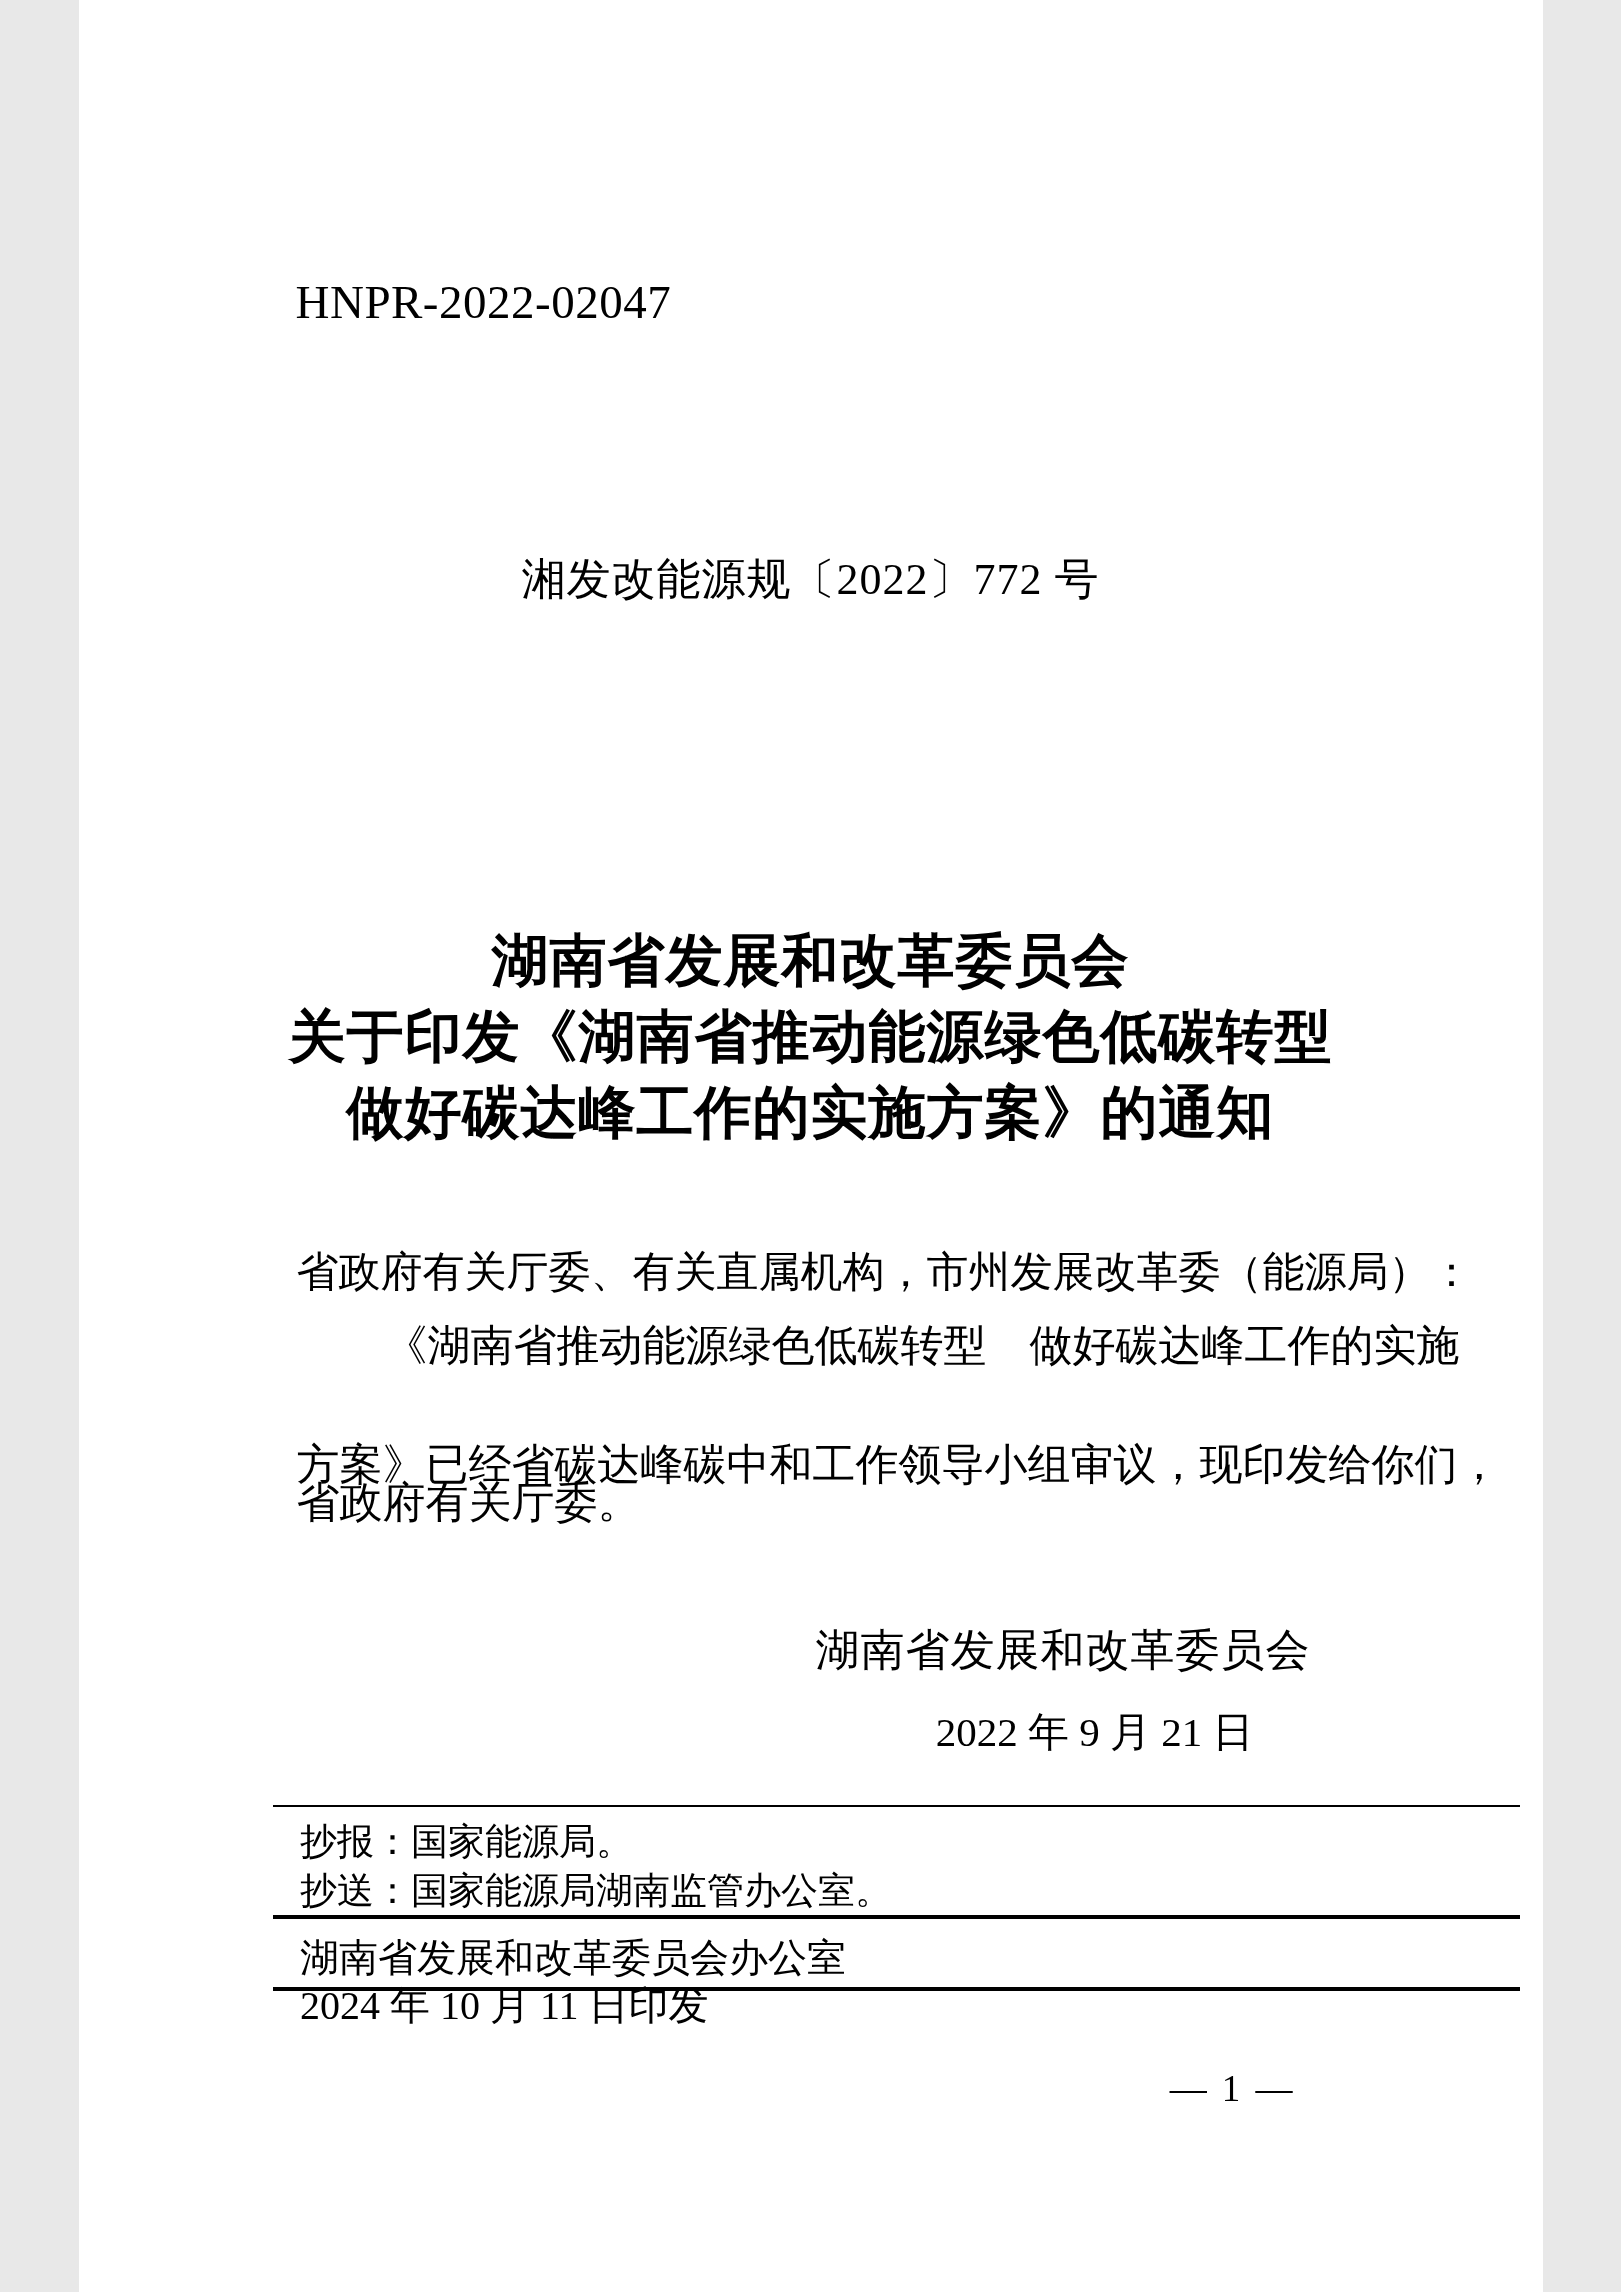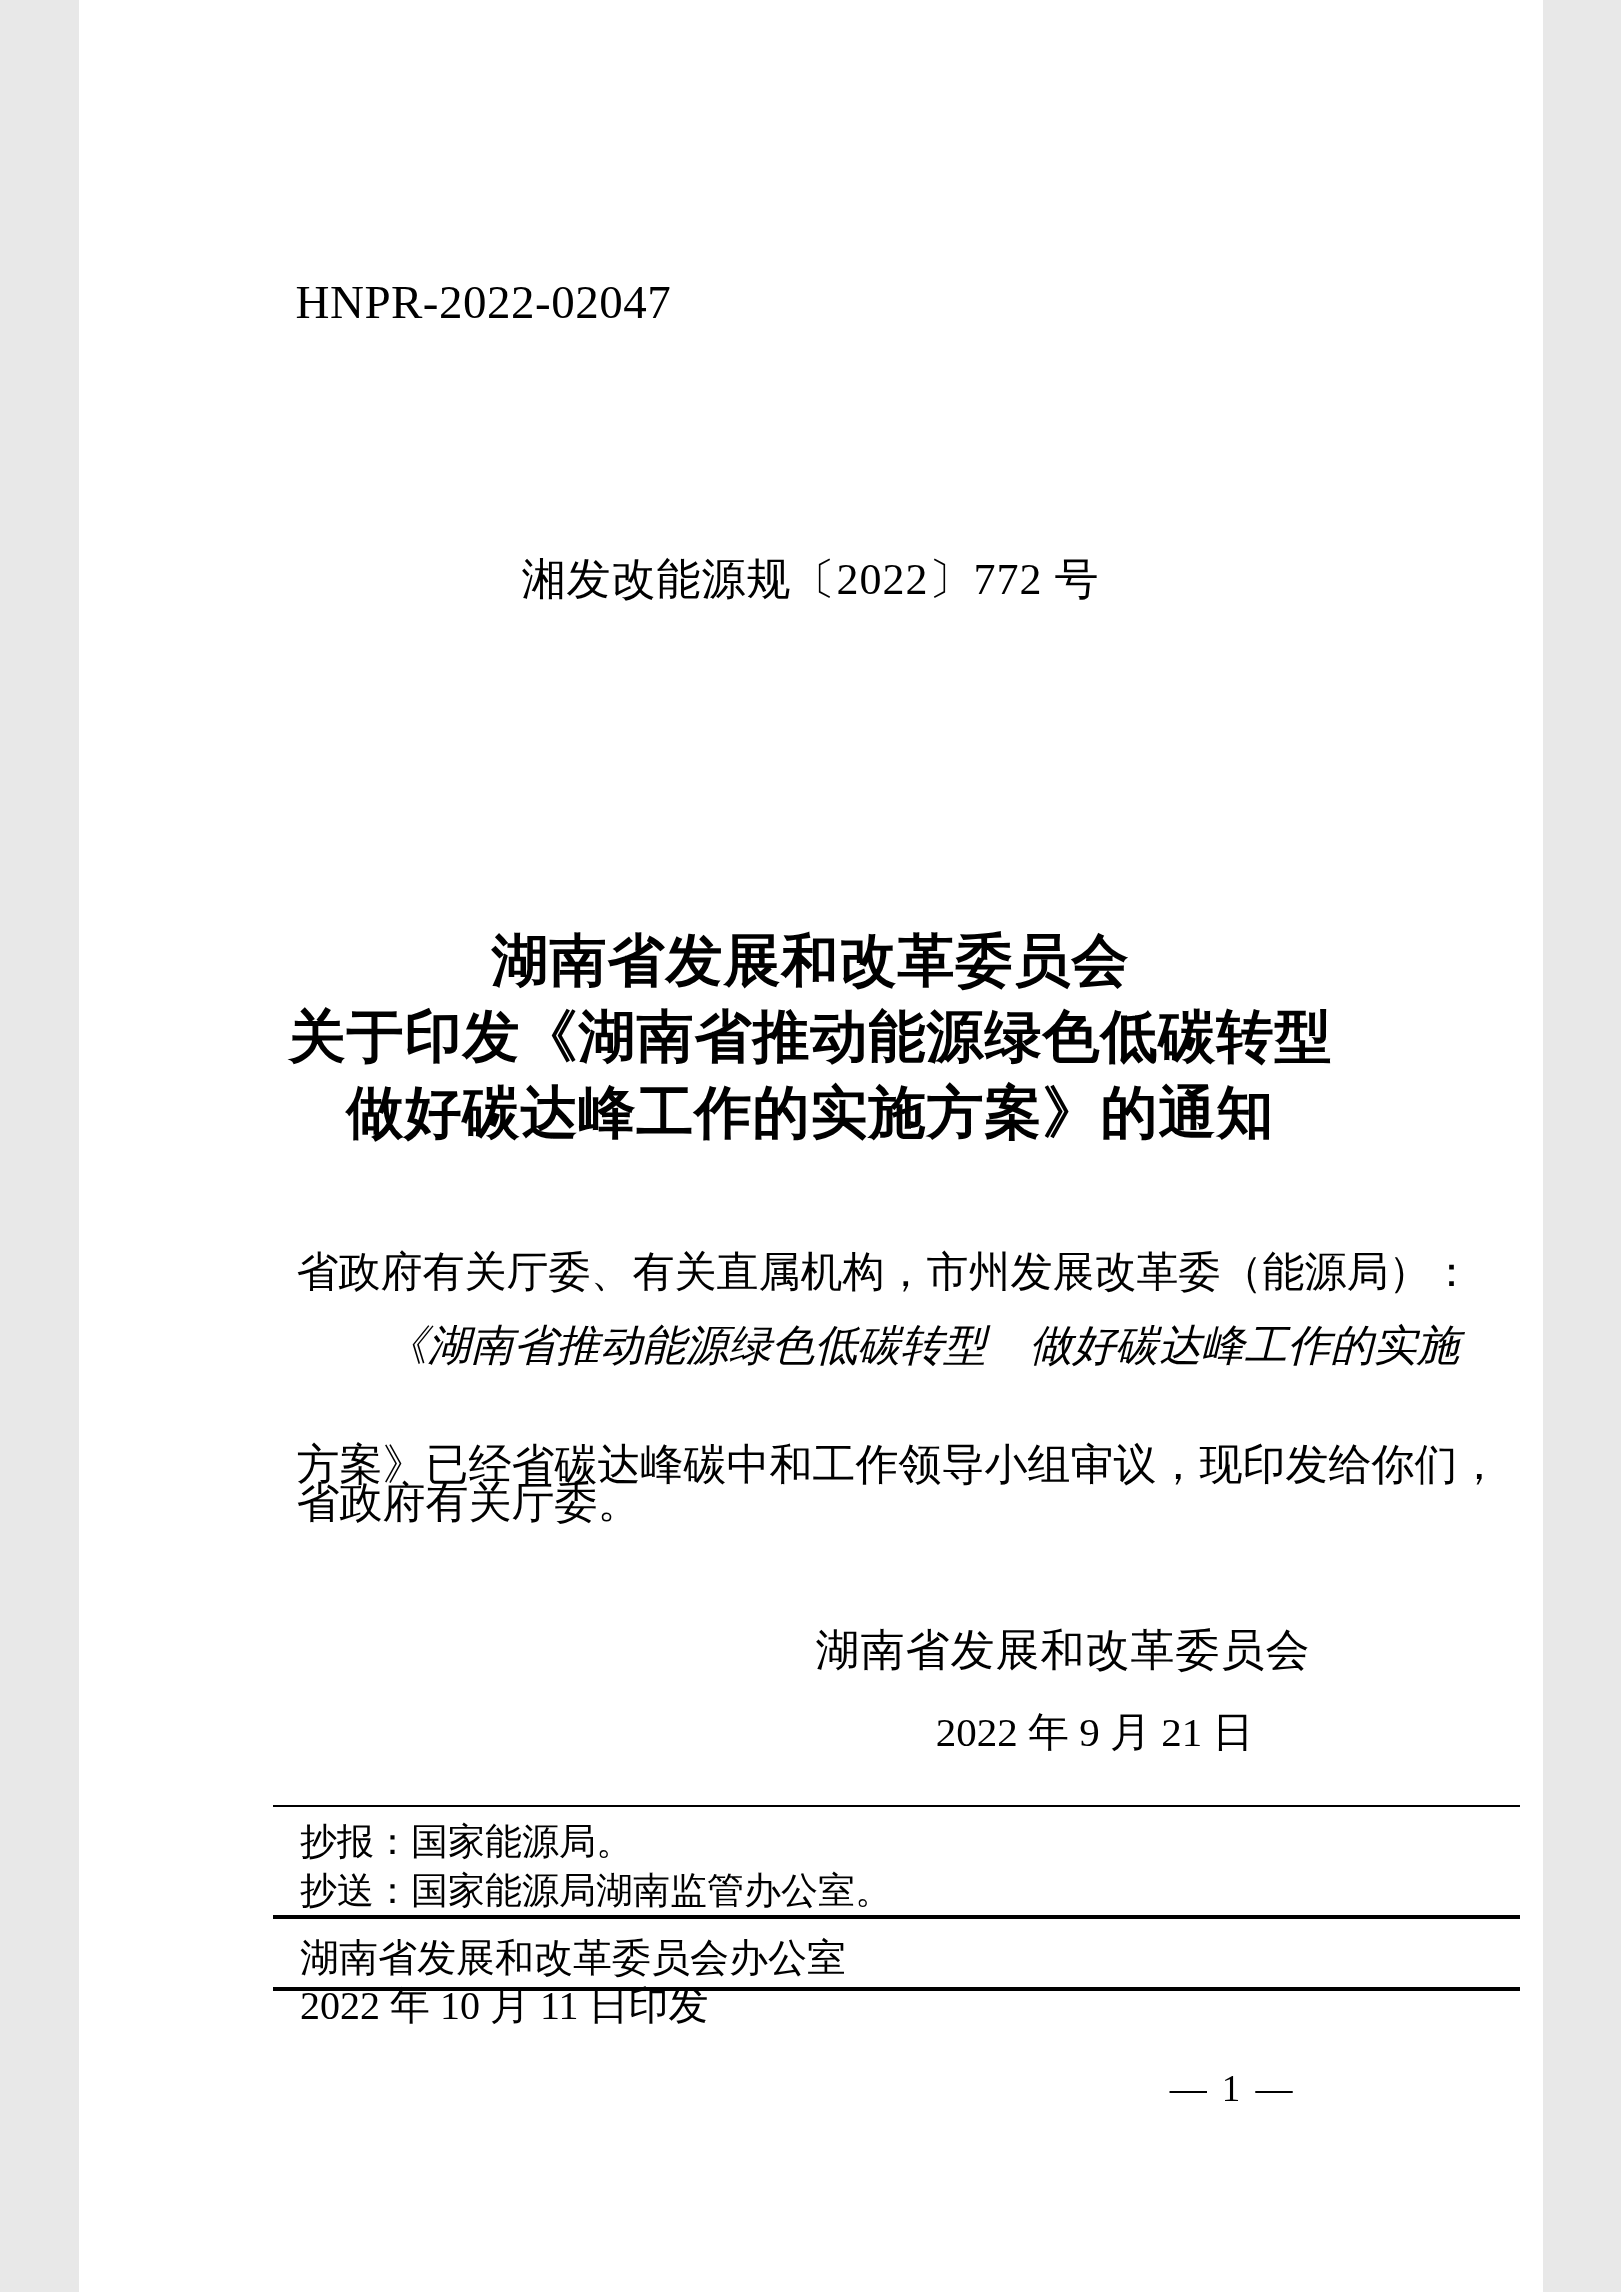--- a/index.html
+++ b/index.html
@@ -57,21 +57,21 @@
     font-size: 42px;
     line-height: 1.1;
   }
   .para-line {
     position: absolute;
     left: 218px;
     width: 1227px;
     font-size: 43px;
     line-height: 1.1;
   }
-  .para-line-1 { top: 1322px; padding-left: 88px; font-style: italic; }
+  .para-line-1 { top: 1322px; padding-left: 88px; }
   .para-line-2 { top: 1401px; margin-top: 40px; }
   .para-line-3 { top: 1479px; }
   .signature-org {
     position: absolute;
     right: 232px;
     top: 1626px;
     font-size: 44px;
     line-height: 1.1;
     letter-spacing: 1px;
   }
@@ -158,21 +158,21 @@
 
   <div class="signature-date serif">2022 年 9 月 21 日</div>
 
   <div class="cc-box">
     <div class="cc-line">抄报：国家能源局。</div>
     <div class="cc-line">抄送：国家能源局湖南监管办公室。</div>
   </div>
 
   <div class="issuer-row">
     <span class="issuer-name">湖南省发展和改革委员会办公室</span>
-    <span class="print-date serif">2022 年 10 月 11 日印发</span>
+    <span class="print-date serif">2024 年 10 月 11 日印发</span>
   </div>
 
   <div class="bottom-rule"></div>
 
   <div class="page-number serif">— 1 —</div>
 
 </div>
 
 
 </body></html>

